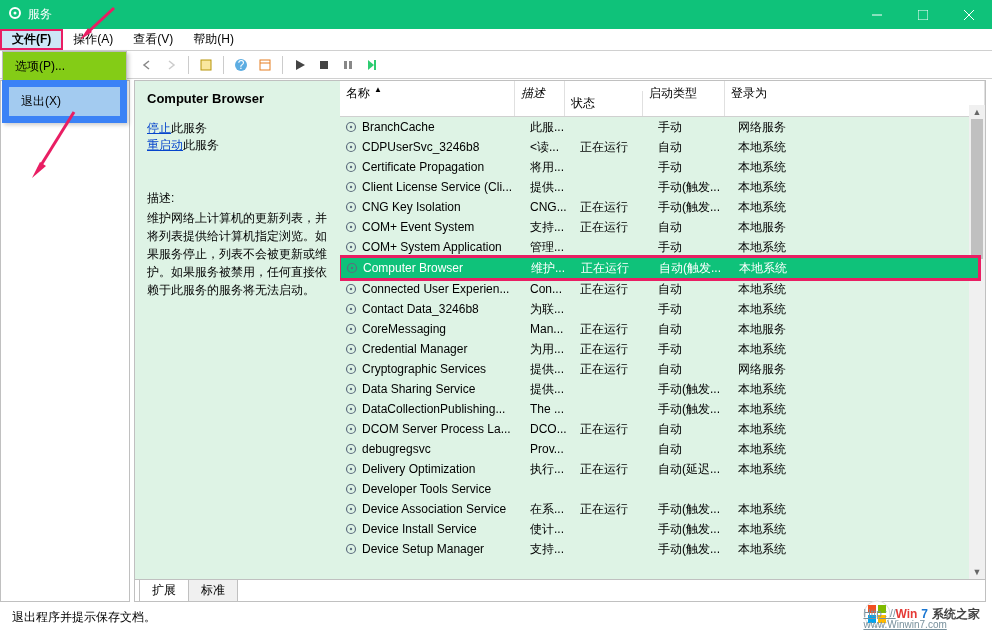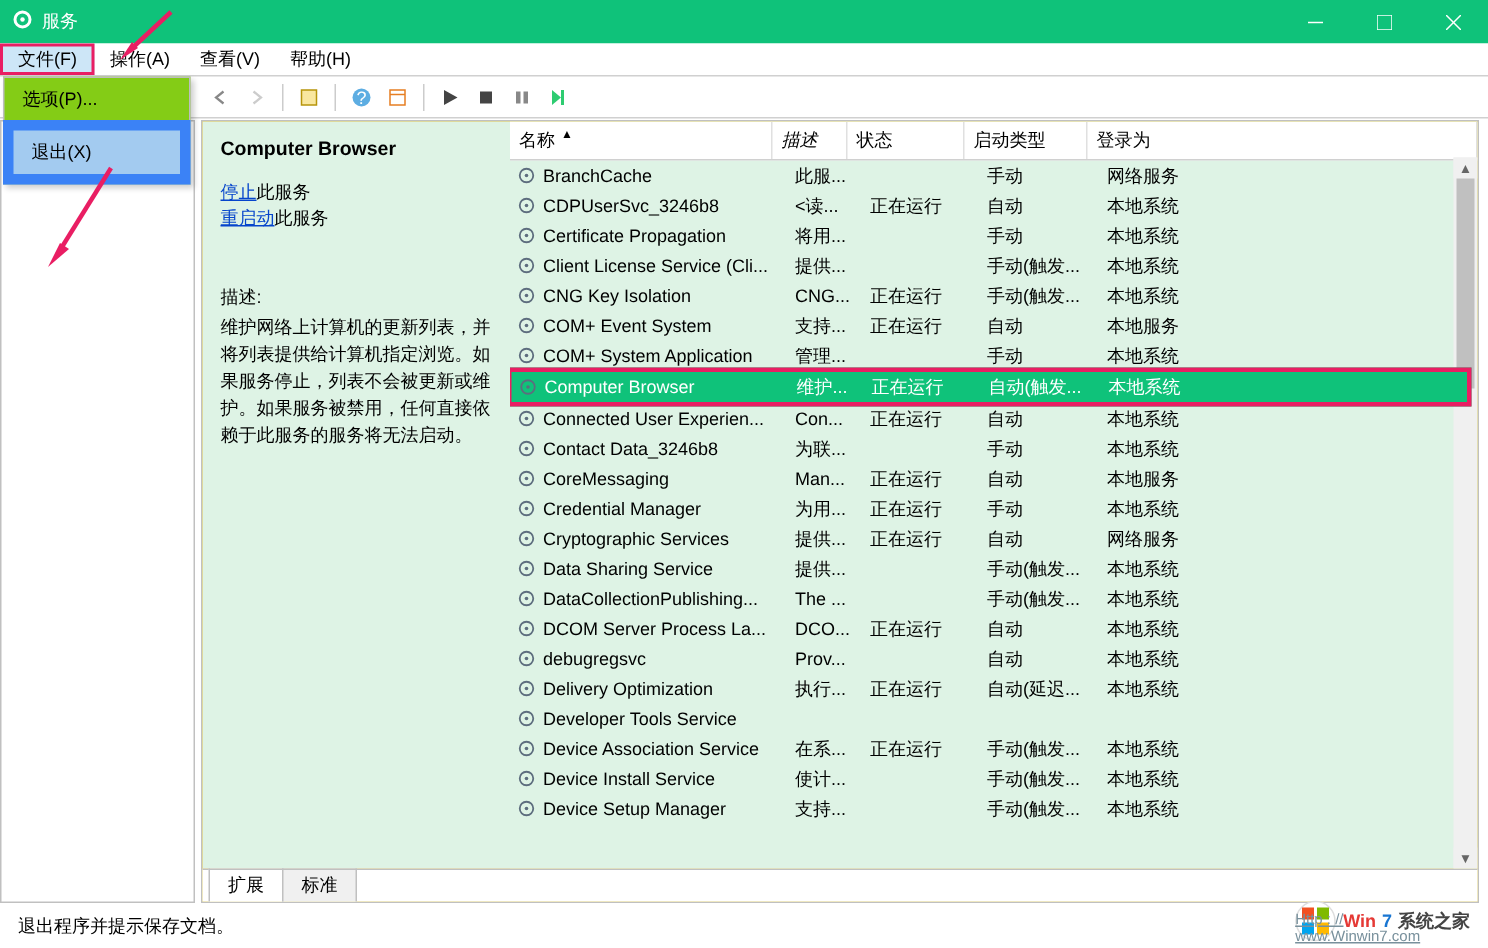--- a/index.html
+++ b/index.html
@@ -5,21 +5,21 @@
 * { margin: 0; padding: 0; box-sizing: border-box; font-family: "Microsoft YaHei", "SimSun", sans-serif; font-size: 12px; }
 body { background: #fff; width: 992px; height: 632px; overflow: hidden; position: relative; }
 
 .titlebar { height: 29px; background: #0fc27a; display: flex; align-items: center; color: #fff; }
 .titlebar .icon { margin: 0 6px 0 8px; }
 .titlebar .title { flex: 1; }
 .titlebar .win-btn { width: 46px; height: 30px; display: flex; align-items: center; justify-content: center; color: #fff; }
 
 .menubar { height: 22px; background: #fff; display: flex; align-items: stretch; border-bottom: 1px solid #d0d0d0; position: relative; }
 .menu-item { padding: 0 10px; display: flex; align-items: center; cursor: default; }
-.menu-item.highlight { background: #cde6f7; border: 2px solid #e91e63; }
+.menu-item.highlight { background: #cde6f7; border: 2px solid #e91e63; font-weight: bold; }
 .dropdown { position: absolute; top: 22px; left: 2px; width: 125px; background: #84cc16; border: 1px solid #bdbdbd; box-shadow: 2px 2px 4px rgba(0,0,0,.2); z-index: 50; }
 .dropdown-item { padding: 6px 12px; cursor: default; }
 .dropdown-item.exit { background: #a3cbf0; border: 7px solid #3b82f6; margin: -1px; }
 .arrow-svg { position: absolute; pointer-events: none; z-index: 60; }
 
 .toolbar { height: 28px; background: #fff; display: flex; align-items: center; padding: 0 6px; border-bottom: 1px solid #d0d0d0; gap: 2px; }
 .tool-btn { width: 22px; height: 22px; display: flex; align-items: center; justify-content: center; }
 .tool-sep { width: 1px; height: 18px; background: #ccc; margin: 0 4px; }
 
 .content { display: flex; position: absolute; top: 80px; left: 0; right: 6px; bottom: 30px; }
@@ -30,21 +30,21 @@
 .main-panel-body { flex: 1; display: flex; overflow: hidden; }
 .info-col { width: 205px; padding: 10px 12px; background: #def3e5; }
 .info-col h3 { font-weight: bold; margin-bottom: 14px; font-size: 13px; }
 .info-col a { color: #0645cc; text-decoration: underline; cursor: pointer; }
 .info-col .desc-label { margin-top: 36px; }
 .info-col .desc-body { margin-top: 2px; line-height: 1.5; }
 
 .list-col { flex: 1; background: #def3e5; display: flex; flex-direction: column; position: relative; }
 .list-header { display: flex; background: #fff; border-bottom: 1px solid #d0d0d0; }
 .list-header .col { padding: 4px 6px; border-right: 1px solid #e0e0e0; display: flex; align-items: flex-start; gap: 4px; }
-.col-name { width: 175px; } .col-desc { width: 50px; font-style: italic; } .col-status { width: 78px; } .col-start { width: 82px; } .col-logon { flex: 1; }
+.col-name { width: 175px; } .col-desc { width: 50px; font-style: italic; } .col-status { width: 78px; margin-top: 10px; } .col-start { width: 82px; } .col-logon { flex: 1; }
 .list-body { flex: 1; overflow-y: auto; position: relative; }
 .row { display: flex; align-items: center; height: 20px; padding-left: 4px; }
 .row .gear { margin-right: 4px; flex-shrink: 0; }
 .row .c-name { width: 168px; white-space: nowrap; overflow: hidden; text-overflow: ellipsis; }
 .row .c-desc { width: 50px; white-space: nowrap; overflow: hidden; text-overflow: ellipsis; }
 .row .c-status { width: 78px; }
 .row .c-start { width: 80px; white-space: nowrap; overflow: hidden; text-overflow: ellipsis; }
 .row .c-logon { flex: 1; }
 .row.selected { background: #0fc27a; color: #fff; border: 3px solid #e91e63; margin: -2px 4px -2px -2px; height: 26px; position: relative; z-index: 5; }
 

